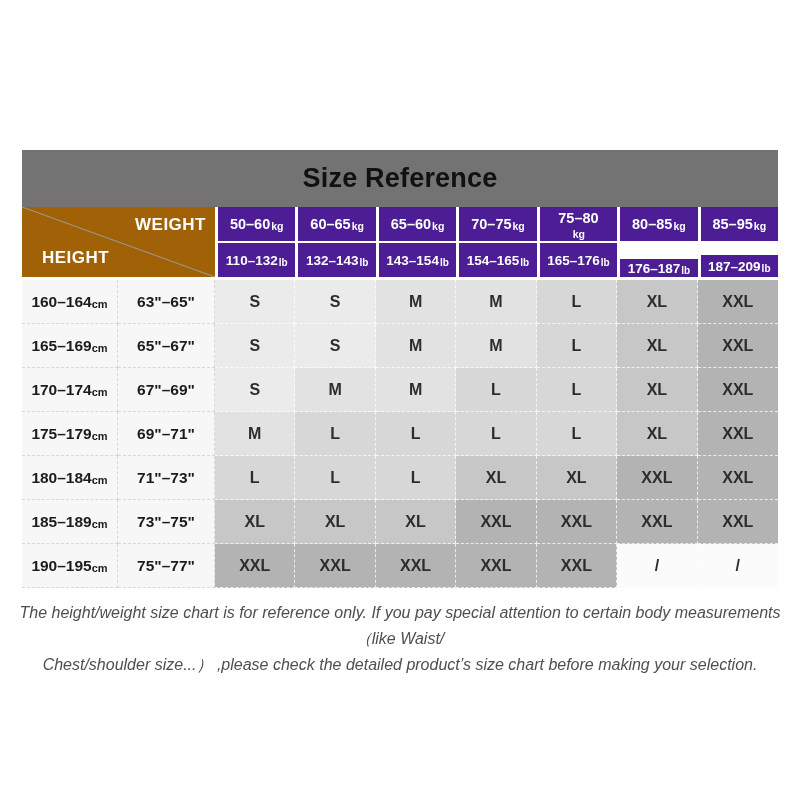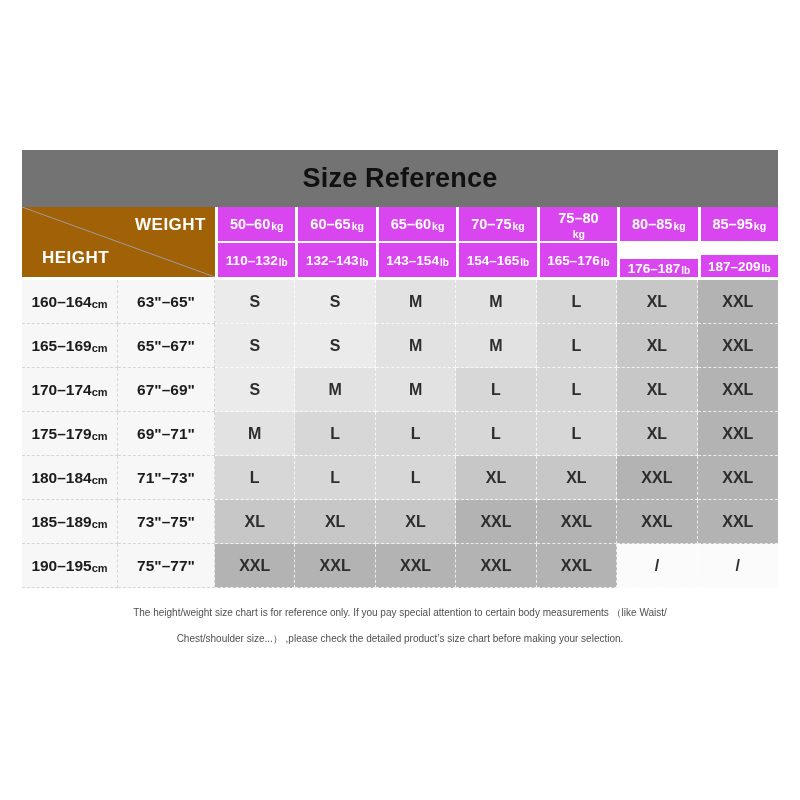--- a/index.html
+++ b/index.html
@@ -33,21 +33,21 @@
   .corner svg{position:absolute;left:0;top:0;width:100%;height:100%;}
   .corner .w-label{
     position:absolute;top:8px;right:9px;color:#fff;font-weight:bold;
     font-size:17px;letter-spacing:.5px;
   }
   .corner .h-label{
     position:absolute;bottom:9px;left:20px;color:#fff;font-weight:bold;
     font-size:17px;letter-spacing:.5px;
   }
   .hcell{
-    background:#d946ef;color:#fff;font-weight:bold;
+    background:#4c1d95;color:#fff;font-weight:bold;
     display:flex;align-items:center;justify-content:center;
     white-space:nowrap;
   }
   .hcell .val{font-size:14.5px;}
   .hcell .unit{font-size:10.5px;margin-left:1px;position:relative;top:2px;}
   .hcell.lb .val{font-size:13.5px;}
   .hcell.lb .unit{font-size:10px;}
 
   
   .tbody{
@@ -67,21 +67,21 @@
   .cell-size{
     font-weight:bold;font-size:16px;color:#2d2d2d;
     border-right:1px dashed rgba(255,255,255,.75);
     border-bottom:1px dashed rgba(255,255,255,.75);
   }
   .cell:last-child{border-right:none;}
 
   
   .footer-note{
     position:absolute;left:0;top:600px;width:800px;text-align:center;
-    color:#4f4f4f;font-size:10px;line-height:26px;
+    color:#4f4f4f;font-size:16px;line-height:26px;font-style:italic;
   }
 </style>
 </head>
 <body>
 
 <div class="card">
 
   <div class="title-band">
     <h1>Size Reference</h1>
   </div>

